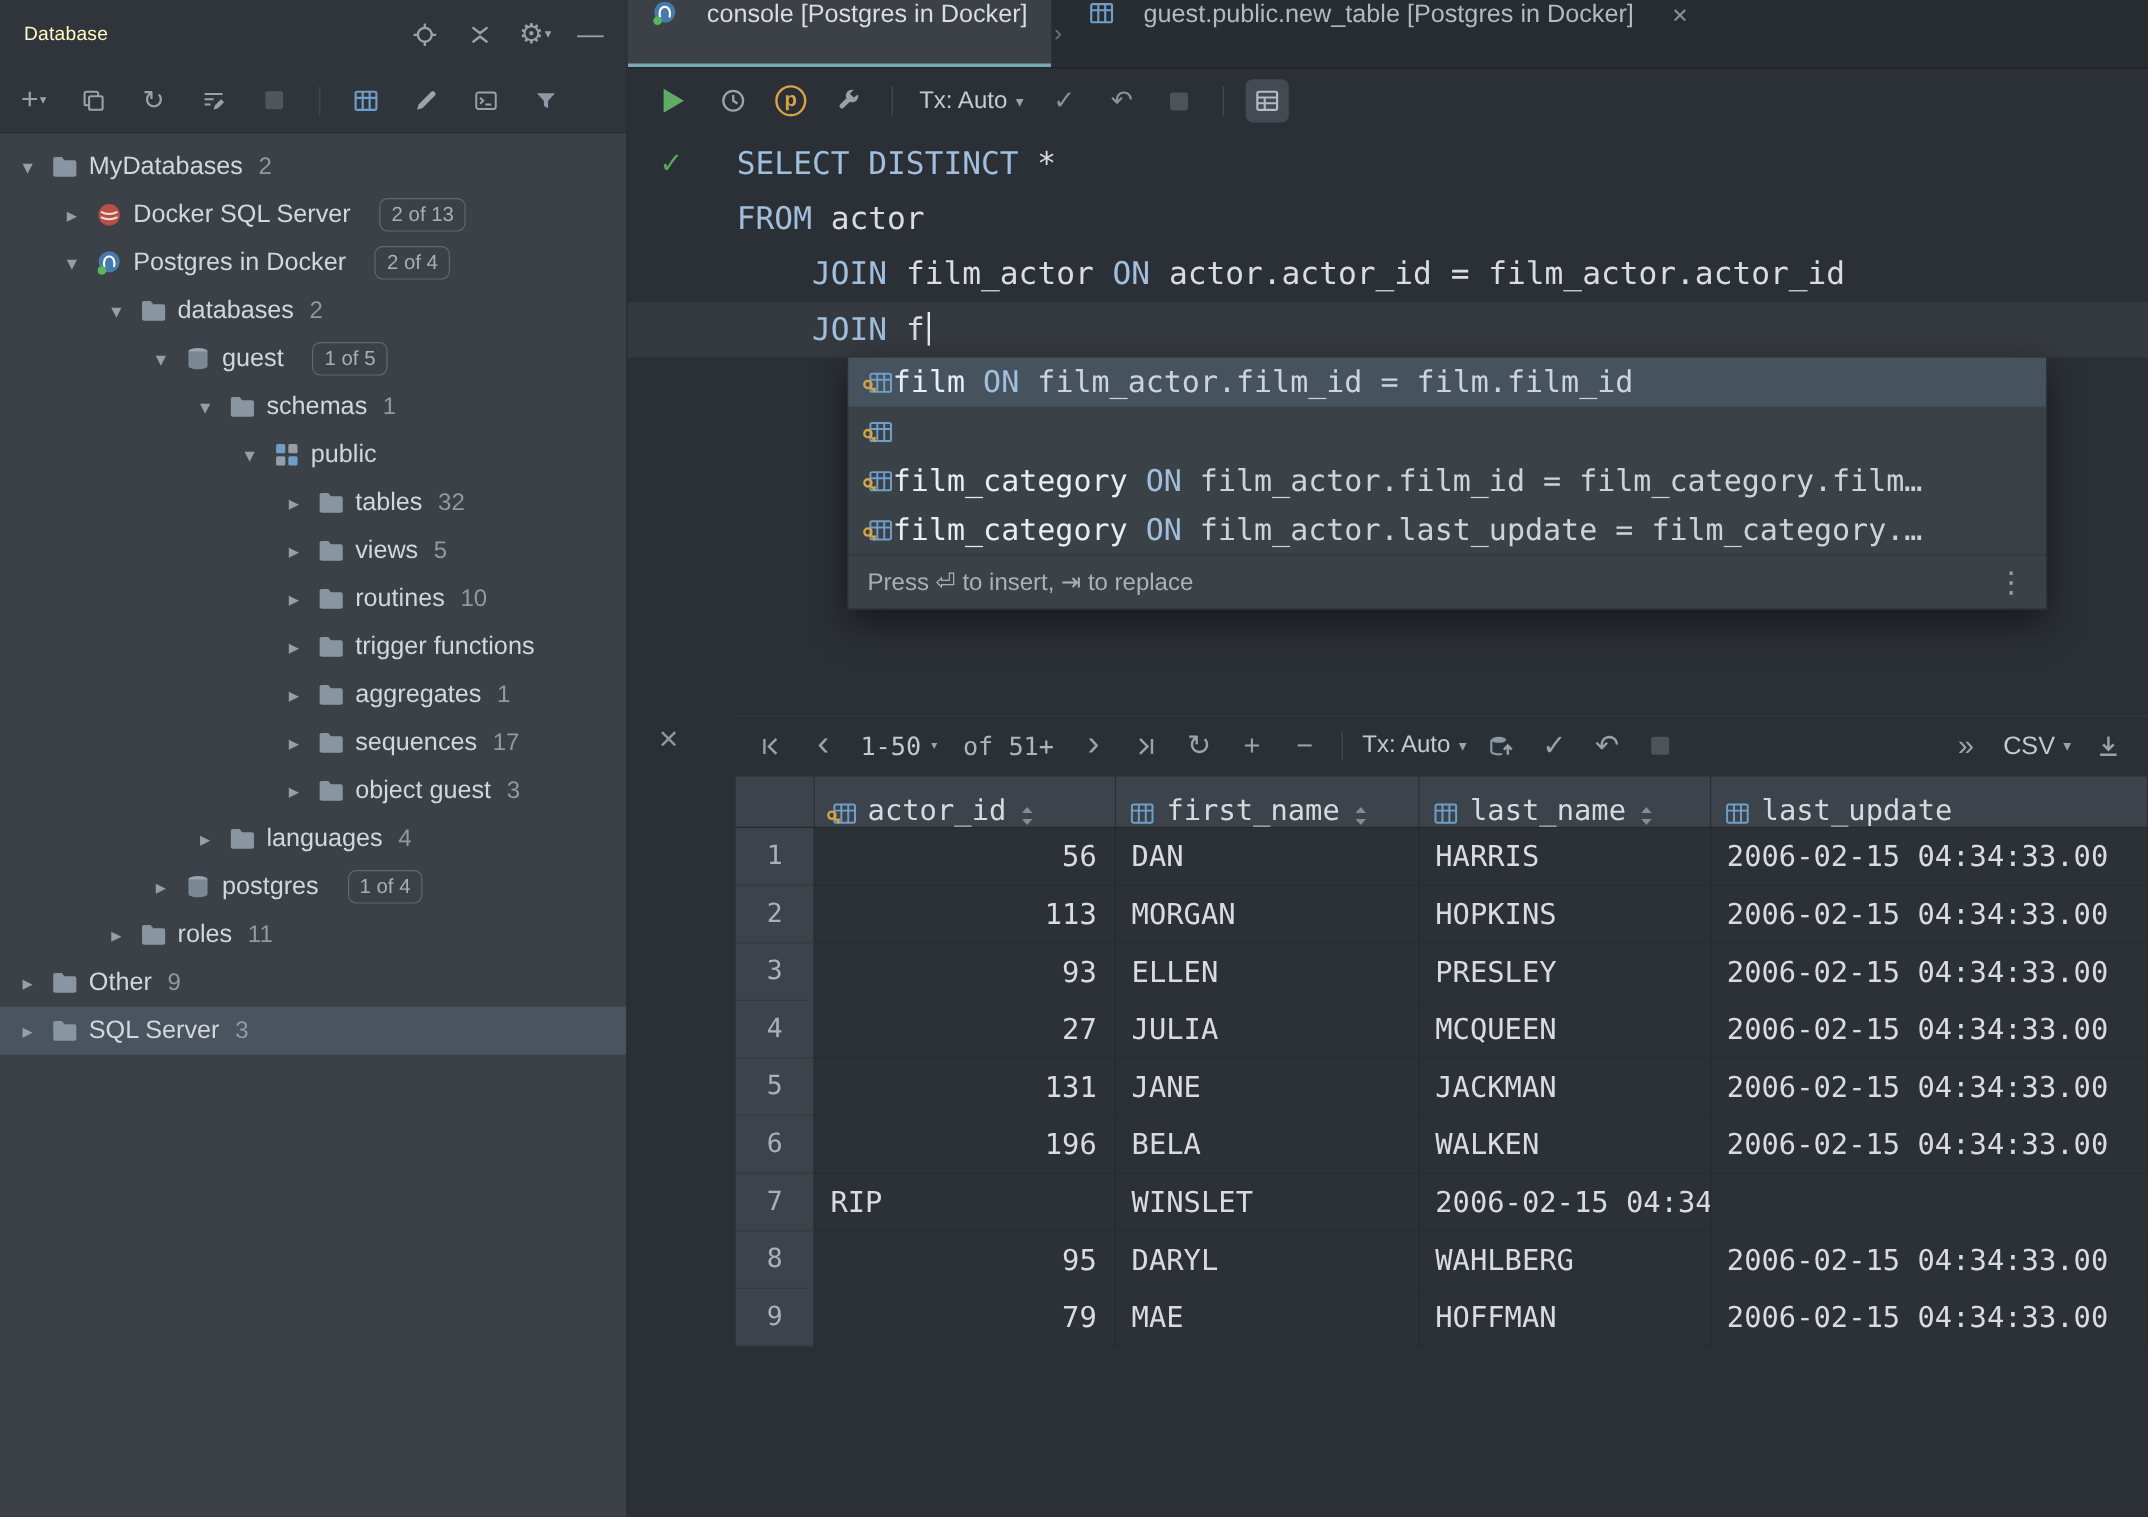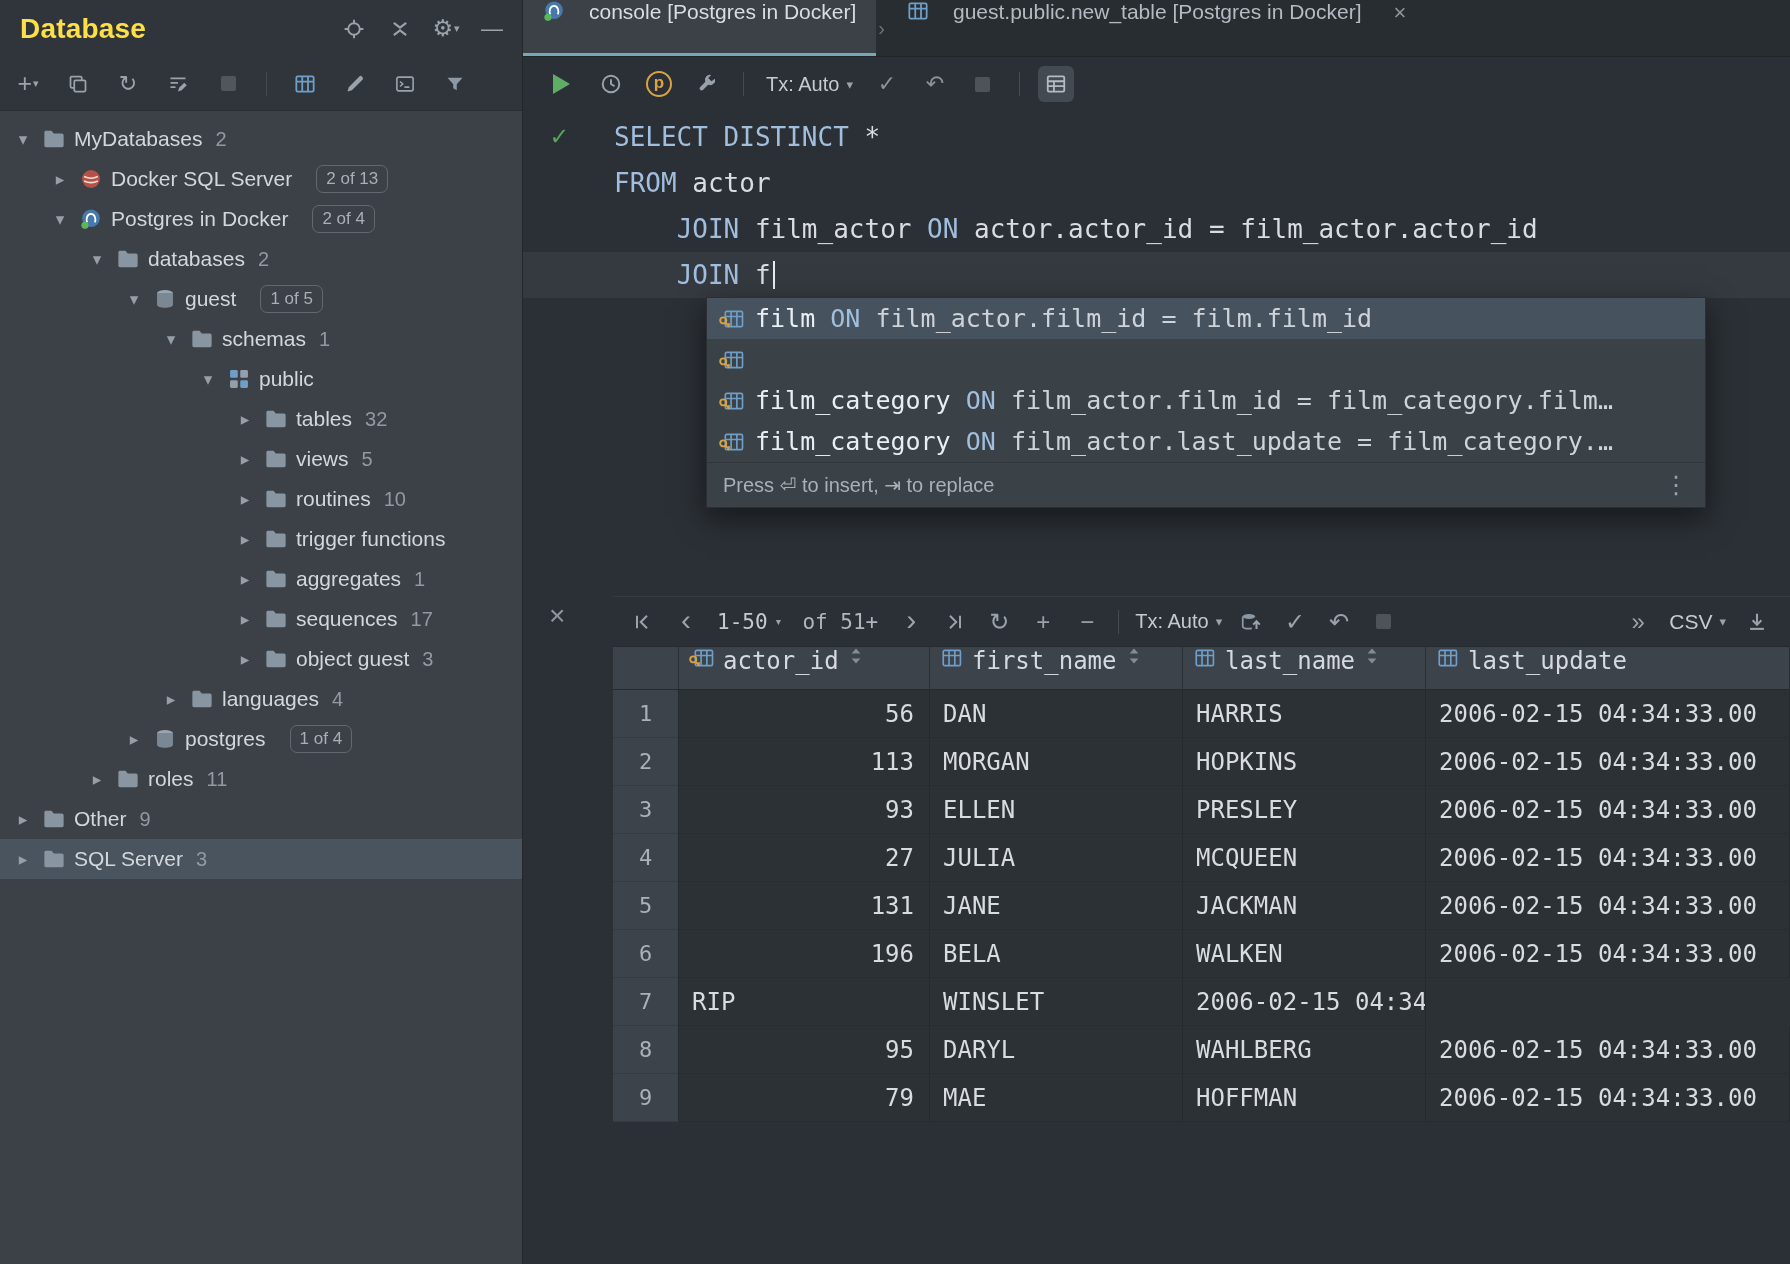--- a/index.html
+++ b/index.html
@@ -3,21 +3,21 @@
 <meta charset="utf-8">
 <style>
   *{margin:0;padding:0;box-sizing:border-box}
   html,body{width:1790px;height:1264px;overflow:hidden}
   body{background:#2b3036;font-family:"Liberation Sans",sans-serif;color:#ced4da;position:relative}
   .app{position:absolute;inset:0;display:flex}
 
   
   .sidebar{width:523px;height:100%;background:#3b4147;display:flex;flex-direction:column;border-right:1px solid #232729;flex:none}
   .sb-header{height:57px;background:#2f353a;display:flex;align-items:center;padding:0 12px 0 20px;gap:10px}
-  .sb-title{font-size:28px;font-weight:700;color:#fde047;letter-spacing:.2px}
+  .sb-title{font-size:16px;font-weight:400;color:#fef9c3;letter-spacing:.2px}
   .spacer{flex:1}
   .tbi{min-width:36px;height:36px;display:flex;align-items:center;justify-content:center;border-radius:6px;color:#9aa2aa;font-size:22px;cursor:default;position:relative}
   .gear{font-size:23px;line-height:1}
   .mini-caret{font-size:11px;color:#9aa2aa;margin-left:1px}
   .sb-toolbar{height:54px;background:#2f353a;display:flex;align-items:center;padding:0 10px;gap:14px;border-bottom:1px solid #282d31}
   .vsep{width:1px;height:24px;background:#454b51;margin:0 6px}
   .plus-glyph{font-size:25px;line-height:1}
   .stop-sq{width:15px;height:15px;background:#6b7177;opacity:.55;border-radius:2px}
 
   .tree{flex:1;padding-top:8px;font-size:21px;overflow:hidden}
@@ -50,42 +50,42 @@
   .sql{padding-top:3px}
   .sql-line{height:46px;line-height:46px;white-space:pre;padding-left:91px}
   .sql-line.current{background:rgba(255,255,255,.05)}
   .tk-kw{color:#a2bedd}
   .tk-id{color:#d9dde2}
   .tk-op{color:#d9dde2}
   .caret{display:inline-block;width:2px;height:28px;background:#e8ecf0;vertical-align:-5px;margin-left:2px}
 
   
   .popup{position:absolute;left:183px;top:297px;width:1000px;background:#3a4147;border:1px solid #2b3034;box-shadow:0 10px 28px rgba(0,0,0,.5);z-index:6}
-  .pop-item{height:41px;display:flex;align-items:center;gap:11px;padding:0 12px;font-family:"DejaVu Sans Mono",monospace;font-size:25px;color:#ced3d9;white-space:pre;overflow:hidden}
+  .pop-item{height:41px;display:flex;align-items:center;padding:0 12px;font-family:"DejaVu Sans Mono",monospace;font-size:25px;color:#ced3d9;white-space:pre;overflow:hidden}
   .pop-item.sel{background:#46525d}
   .pop-name{color:#e9eef3}
   .pop-kw{color:#a2bedd}
   .pop-hint{height:45px;border-top:1px solid #30363b;display:flex;align-items:center;padding:0 16px;color:#a9b0b7;font-size:20px}
   .pop-dots{margin-left:auto;color:#9aa2aa;font-size:24px;letter-spacing:1px}
 
   
   .res-close{position:absolute;left:26px;top:602px;color:#8f969d;font-size:28px;z-index:4;line-height:1}
   .results{position:absolute;left:90px;top:596px;right:0;z-index:3}
   .res-toolbar{height:50px;display:flex;align-items:center;gap:6px;color:#aeb5bc;font-size:20px;border-top:1px solid #343a40;padding:0 14px 0 10px}
   .rtb{min-width:38px;height:38px;display:flex;align-items:center;justify-content:center;color:#9aa2aa;font-size:24px;border-radius:6px}
   .rtb.chevtxt{font-size:30px;padding-bottom:4px}
   .pagerdd{display:flex;align-items:center;gap:7px;color:#c4cad0;font-size:21px;font-family:"DejaVu Sans Mono",monospace;padding:0 6px}
   .of-label{color:#aeb5bc;font-size:21px;font-family:"DejaVu Sans Mono",monospace;padding:0 8px}
   .right-group{margin-left:auto;display:flex;align-items:center;gap:8px}
   .csvdd{display:flex;align-items:center;gap:7px;color:#c4cad0;font-size:21px;padding:0 4px}
 
   .res-table{font-family:"DejaVu Sans Mono",monospace;font-size:24px;color:#d8dce1}
   .grid-cols{display:grid;grid-template-columns:66px 251px 253px 243px 1fr}
   .rhead{background:#3c434a;height:44px;border-top:1px solid #252a2f;border-bottom:1px solid #252a2f}
-  .hcell{display:flex;align-items:flex-start;gap:9px;padding:0 10px;border-right:1px solid #2b3036;overflow:hidden;white-space:nowrap}
+  .hcell{display:flex;align-items:flex-end;gap:9px;padding:0 10px;border-right:1px solid #2b3036;overflow:hidden;white-space:nowrap}
   .hname{color:#d6dae0}
   .sort{display:flex;margin-left:2px}
   .rbody{background:#2c3136}
   .rrow{height:48px}
   .gut{background:#3c434a;display:flex;align-items:center;justify-content:center;color:#aab1b8;font-size:22px;border-right:1px solid #252a2f;border-bottom:1px solid #343b41}
   .cell{display:flex;align-items:center;padding:0 13px;border-right:1px solid #252a2f;border-bottom:1px solid #272d32;overflow:hidden;white-space:nowrap}
   .cell.num{justify-content:flex-end;padding-right:15px}
 </style>
 </head>
 <body>

